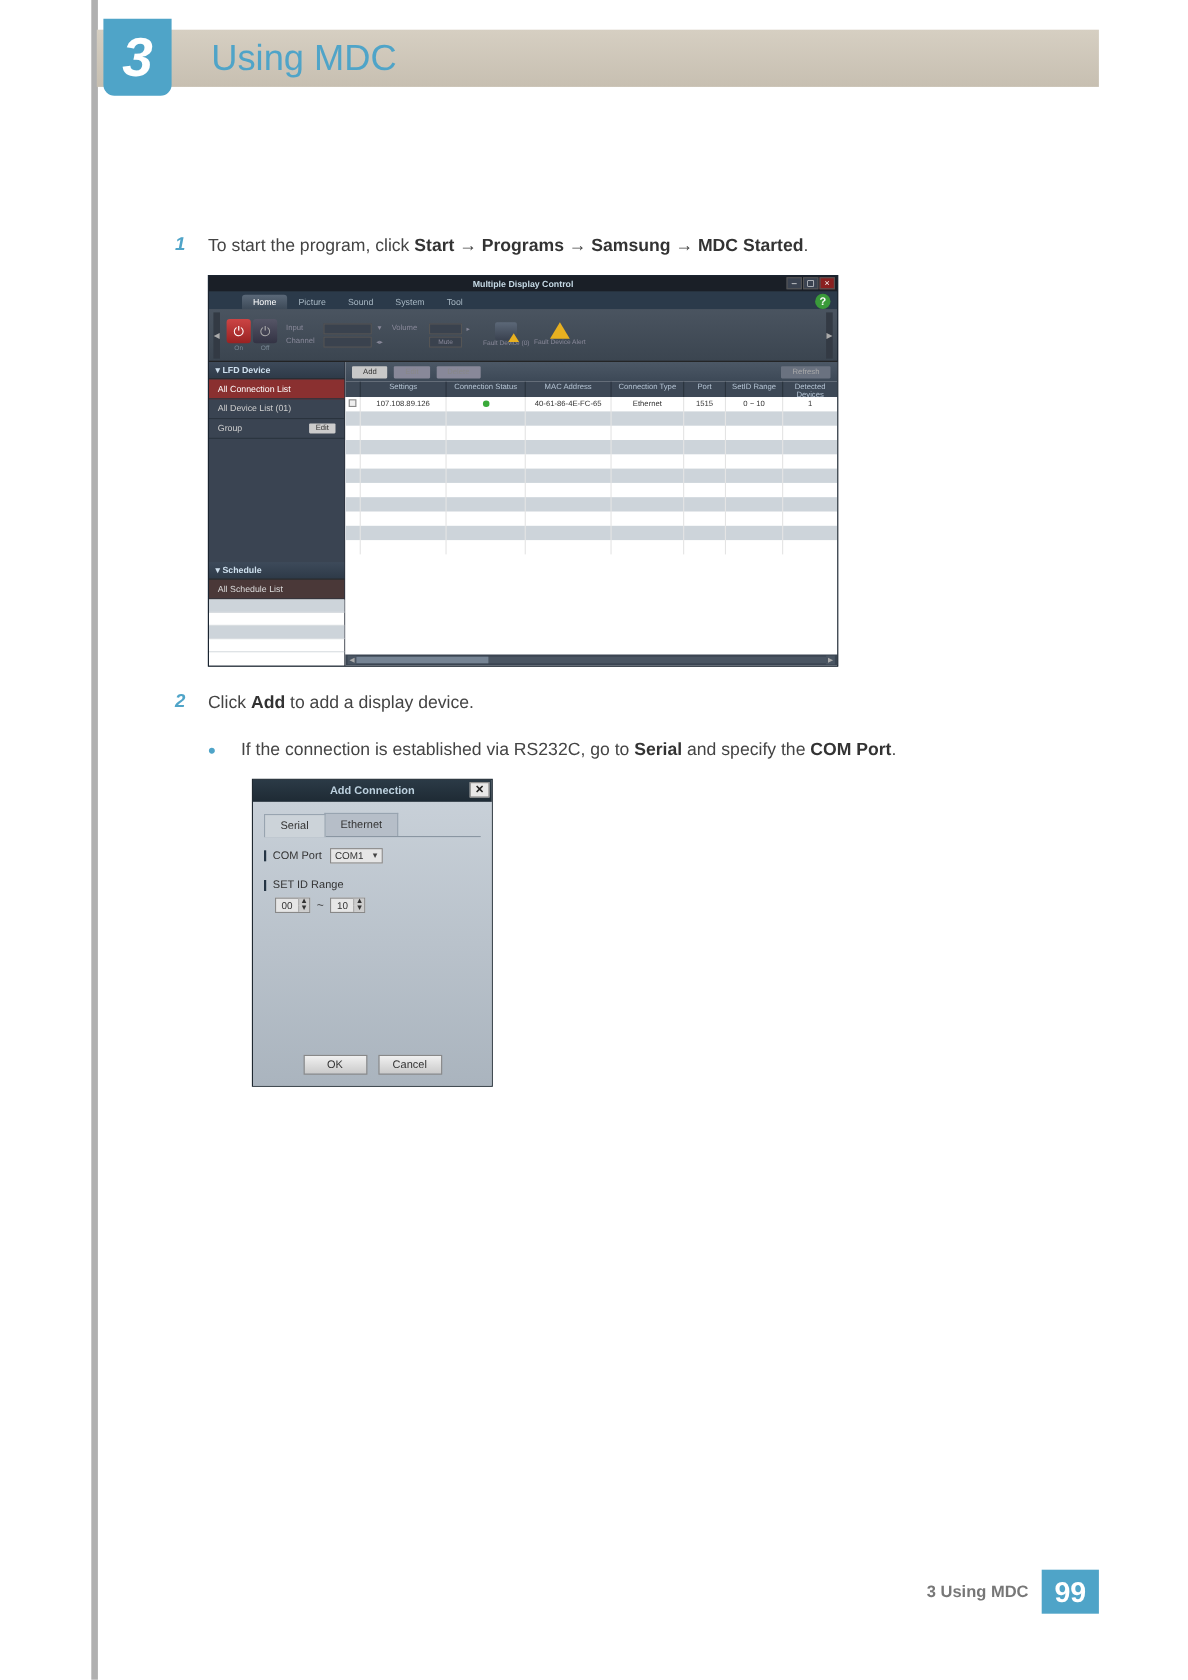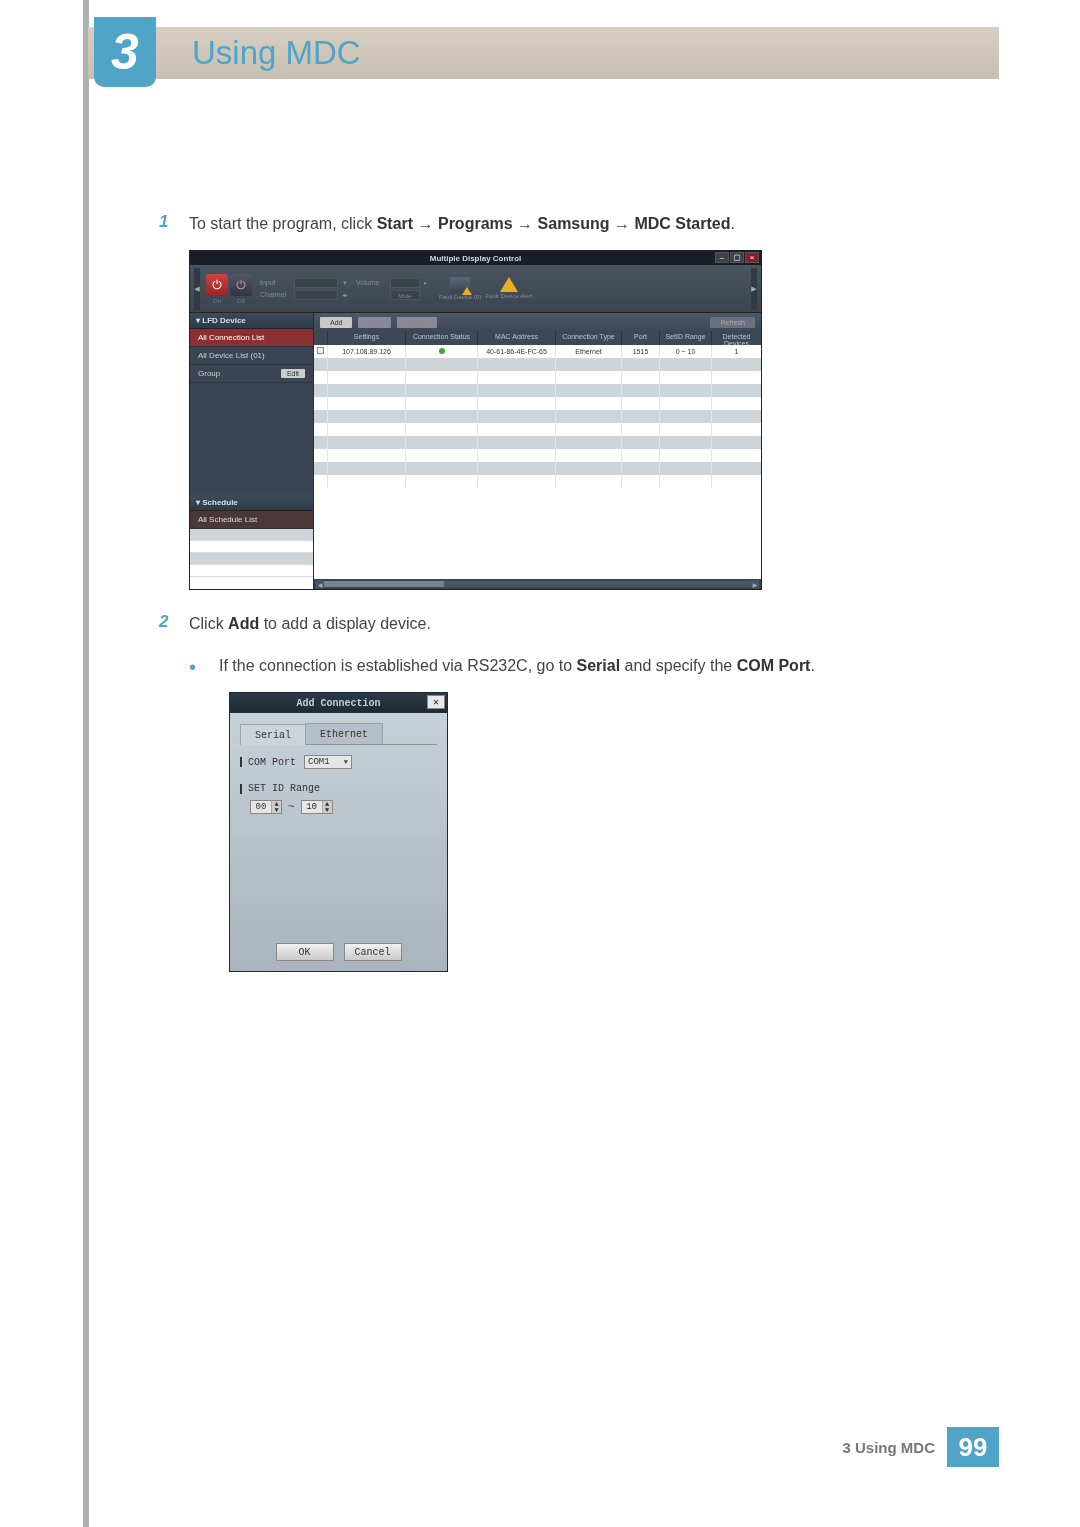--- a/index.html
+++ b/index.html
@@ -369,21 +369,20 @@
   }
 
   
   .shot2 {
     margin: 14px 0 0 70px;
     width: 219px;
     border: 1px solid #1f2830;
     background: #ccd3d9;
     font-size: 10px;
     color: #333;
-    font-family: Liberation Mono, monospace;
   }
   .s2-title {
     height: 20px;
     background: linear-gradient(to bottom,#2b3a46,#1e2a34);
     display: flex;
     align-items: center;
     justify-content: center;
     position: relative;
   }
   .s2-title-text { color: #bcd0de; font-size: 10px; font-weight: bold; }
@@ -494,20 +493,28 @@
 
   <div class="shot1">
     <div class="s1-titlebar">
       <span class="s1-title">Multiple Display Control</span>
       <div class="s1-wbtns">
         <div class="s1-wbtn">–</div>
         <div class="s1-wbtn">▢</div>
         <div class="s1-wbtn close">×</div>
       </div>
     </div>
+    <div class="s1-tabs">
+      <div class="s1-tab active">Home</div>
+      <div class="s1-tab">Picture</div>
+      <div class="s1-tab">Sound</div>
+      <div class="s1-tab">System</div>
+      <div class="s1-tab">Tool</div>
+      <div class="s1-help">?</div>
+    </div>
     <div class="s1-ribbon">
       <div class="s1-nav">◀</div>
       <div class="s1-ribbon-group">
         <div class="s1-pwr">
           <div class="s1-pwr-btn on">
               <span style="color:#fff;font-size:12px">⏻</span>
             </div>
           <div class="s1-pwr-btn off">
               <span style="color:#aaa;font-size:12px">⏻</span>
             </div>

